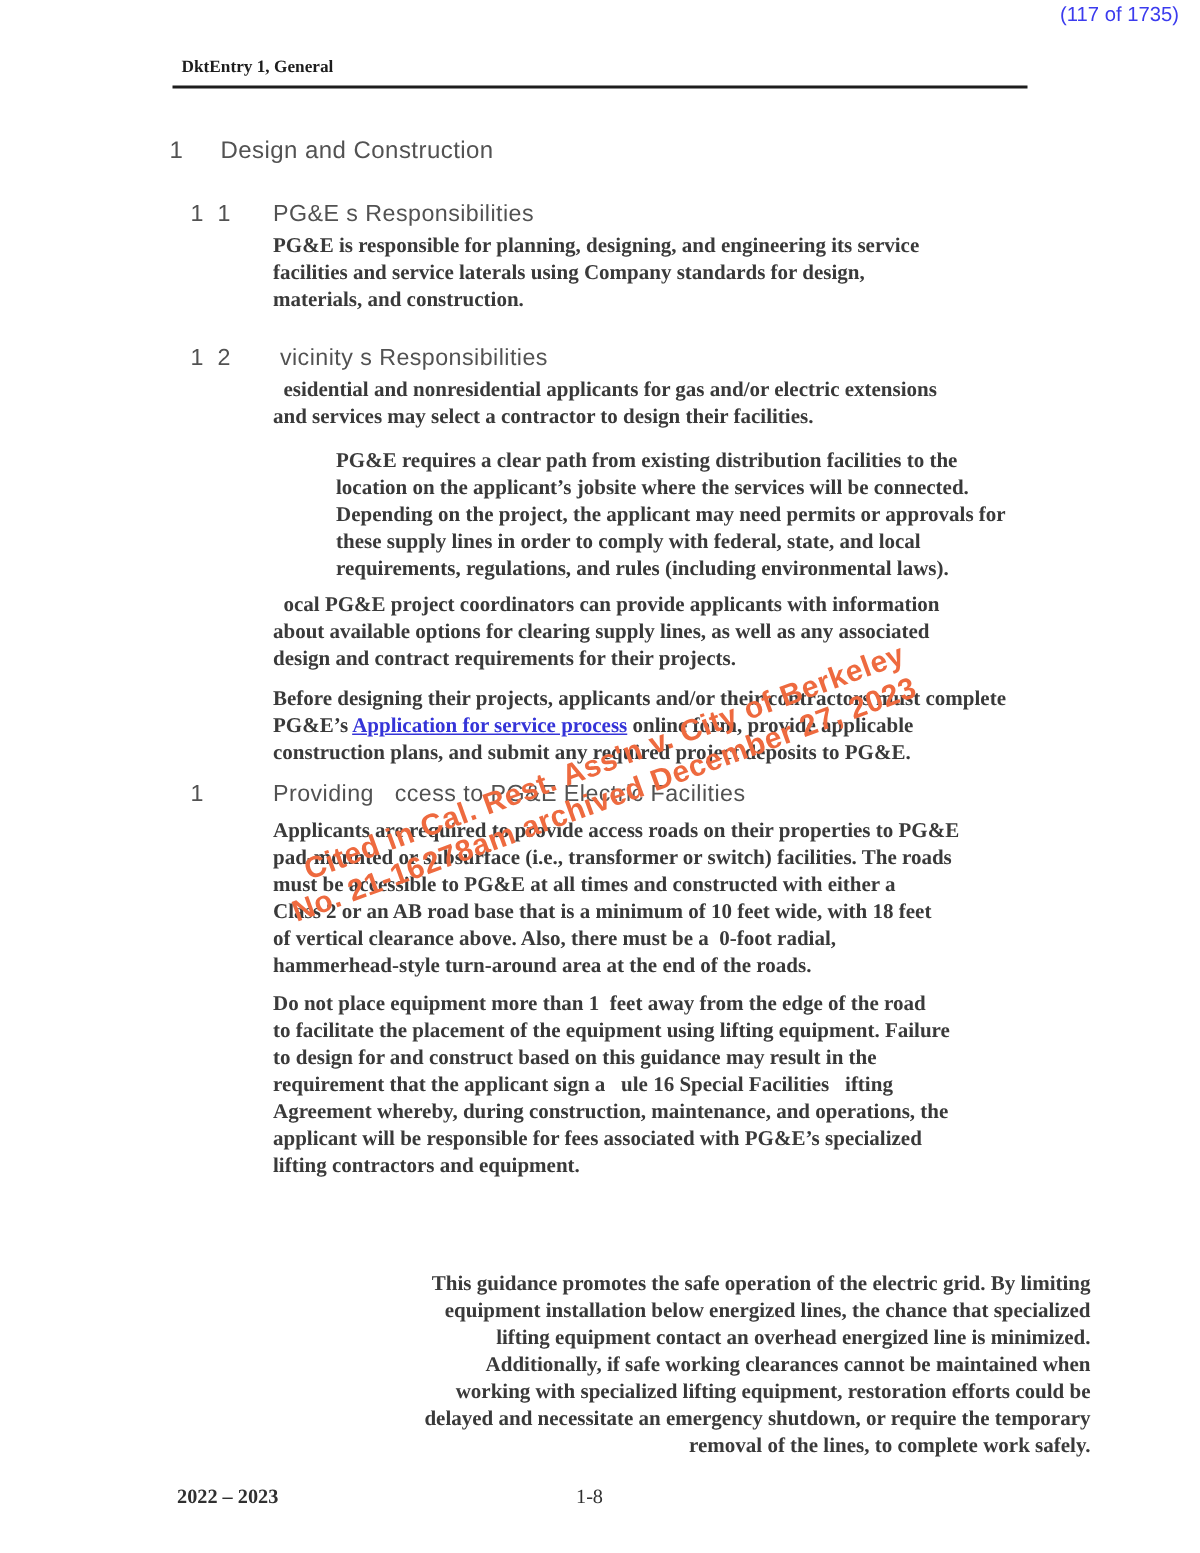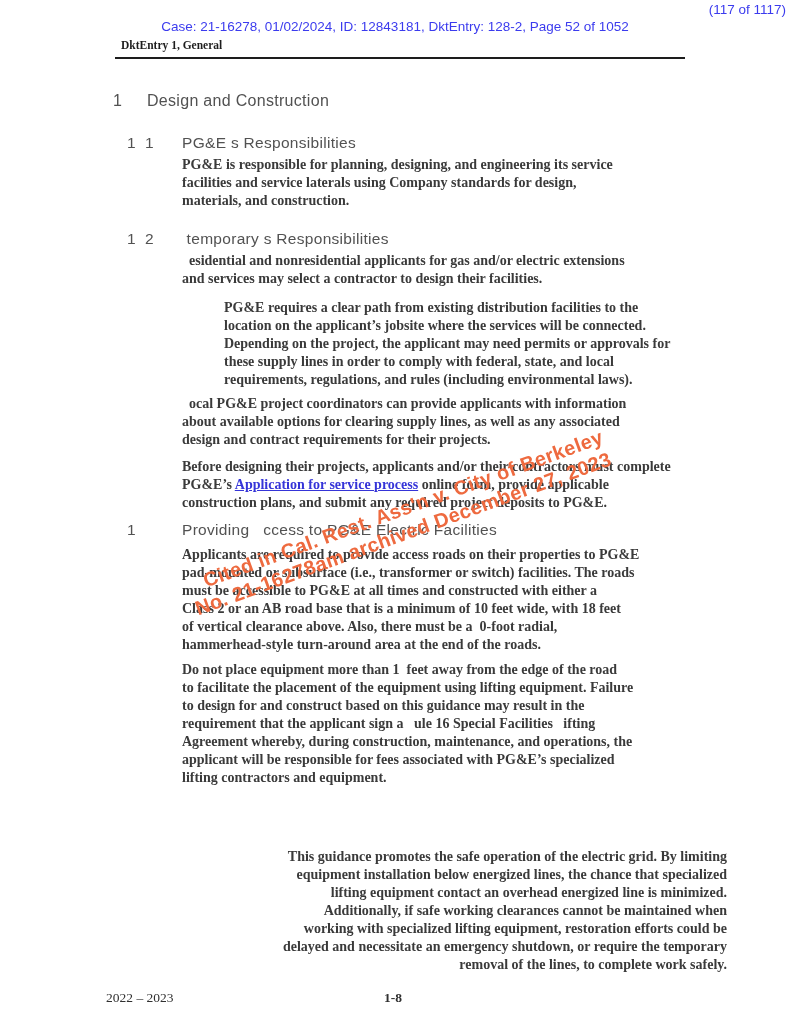--- a/index.html
+++ b/index.html
@@ -30,47 +30,46 @@
   .p1{top:156px;} .p2{top:252px;} .p3{top:299px;margin-left:42px;} .p4{top:395px;} .p5{top:458px;}
   .p6{top:546px;} .p7{top:661px;} .p8{top:791px;} .p9{top:848px;text-align:right;}
   .doc-link{color:#3534d8;text-decoration:underline;cursor:pointer;}
   
   .wm{position:absolute;font-family:"Liberation Sans",sans-serif;font-weight:bold;font-size:20px;
       color:#ee6a3f;white-space:pre;transform:rotate(-20deg);transform-origin:0 50%;
       letter-spacing:0.4px;z-index:5;pointer-events:none;}
   .wm1{left:204px;top:570px;}
   .wm2{left:196px;top:598px;}
   
-  .footer-left{position:absolute;left:106px;top:990px;font-size:13.5px;font-weight:normal;color:#303030;text-align:center;}
-  .footer-center{position:absolute;left:384px;top:990px;font-size:13.5px;font-weight:bold;color:#303030;}
+  .footer-left{position:absolute;left:118px;top:990px;font-size:13.5px;font-weight:bold;color:#303030;text-align:center;}
+  .footer-center{position:absolute;left:384px;top:990px;font-size:13.5px;font-weight:normal;color:#303030;}
 </style>
 </head>
 <body>
 
 <div class="page">
 
-  <div class="page-marker">(117 of 1117)</div>
-  <div class="case-line">Case: 21-16278, 01/02/2024, ID: 12843181, DktEntry: 128-2, Page 52 of 1052</div>
+  <div class="page-marker">(117 of 1735)</div>
   <div class="section-label">DktEntry 1, General</div>
   <div class="rule"></div>
 
   <div class="hd hd-1">
     <span class="num">1</span><span>Design and Construction</span>
   </div>
 
   <div class="hd hd-2 hd-2a">
     <span class="num1">1</span><span class="num2">1</span><span>PG&amp;E s Responsibilities</span>
   </div>
 
   <p class="para p1">PG&amp;E is responsible for planning, designing, and engineering its service
 facilities and service laterals using Company standards for design,
 materials, and construction.</p>
 
   <div class="hd hd-2 hd-2b">
-    <span class="num1">1</span><span class="num2">2</span><span> temporary s Responsibilities</span>
+    <span class="num1">1</span><span class="num2">2</span><span> vicinity s Responsibilities</span>
   </div>
 
   <p class="para p2">  esidential and nonresidential applicants for gas and/or electric extensions
 and services may select a contractor to design their facilities.</p>
   <p class="para p3">PG&amp;E requires a clear path from existing distribution facilities to the
 location on the applicant’s jobsite where the services will be connected.
 Depending on the project, the applicant may need permits or approvals for
 these supply lines in order to comply with federal, state, and local
 requirements, regulations, and rules (including environmental laws).</p>
   <p class="para p4">  ocal PG&amp;E project coordinators can provide applicants with information

